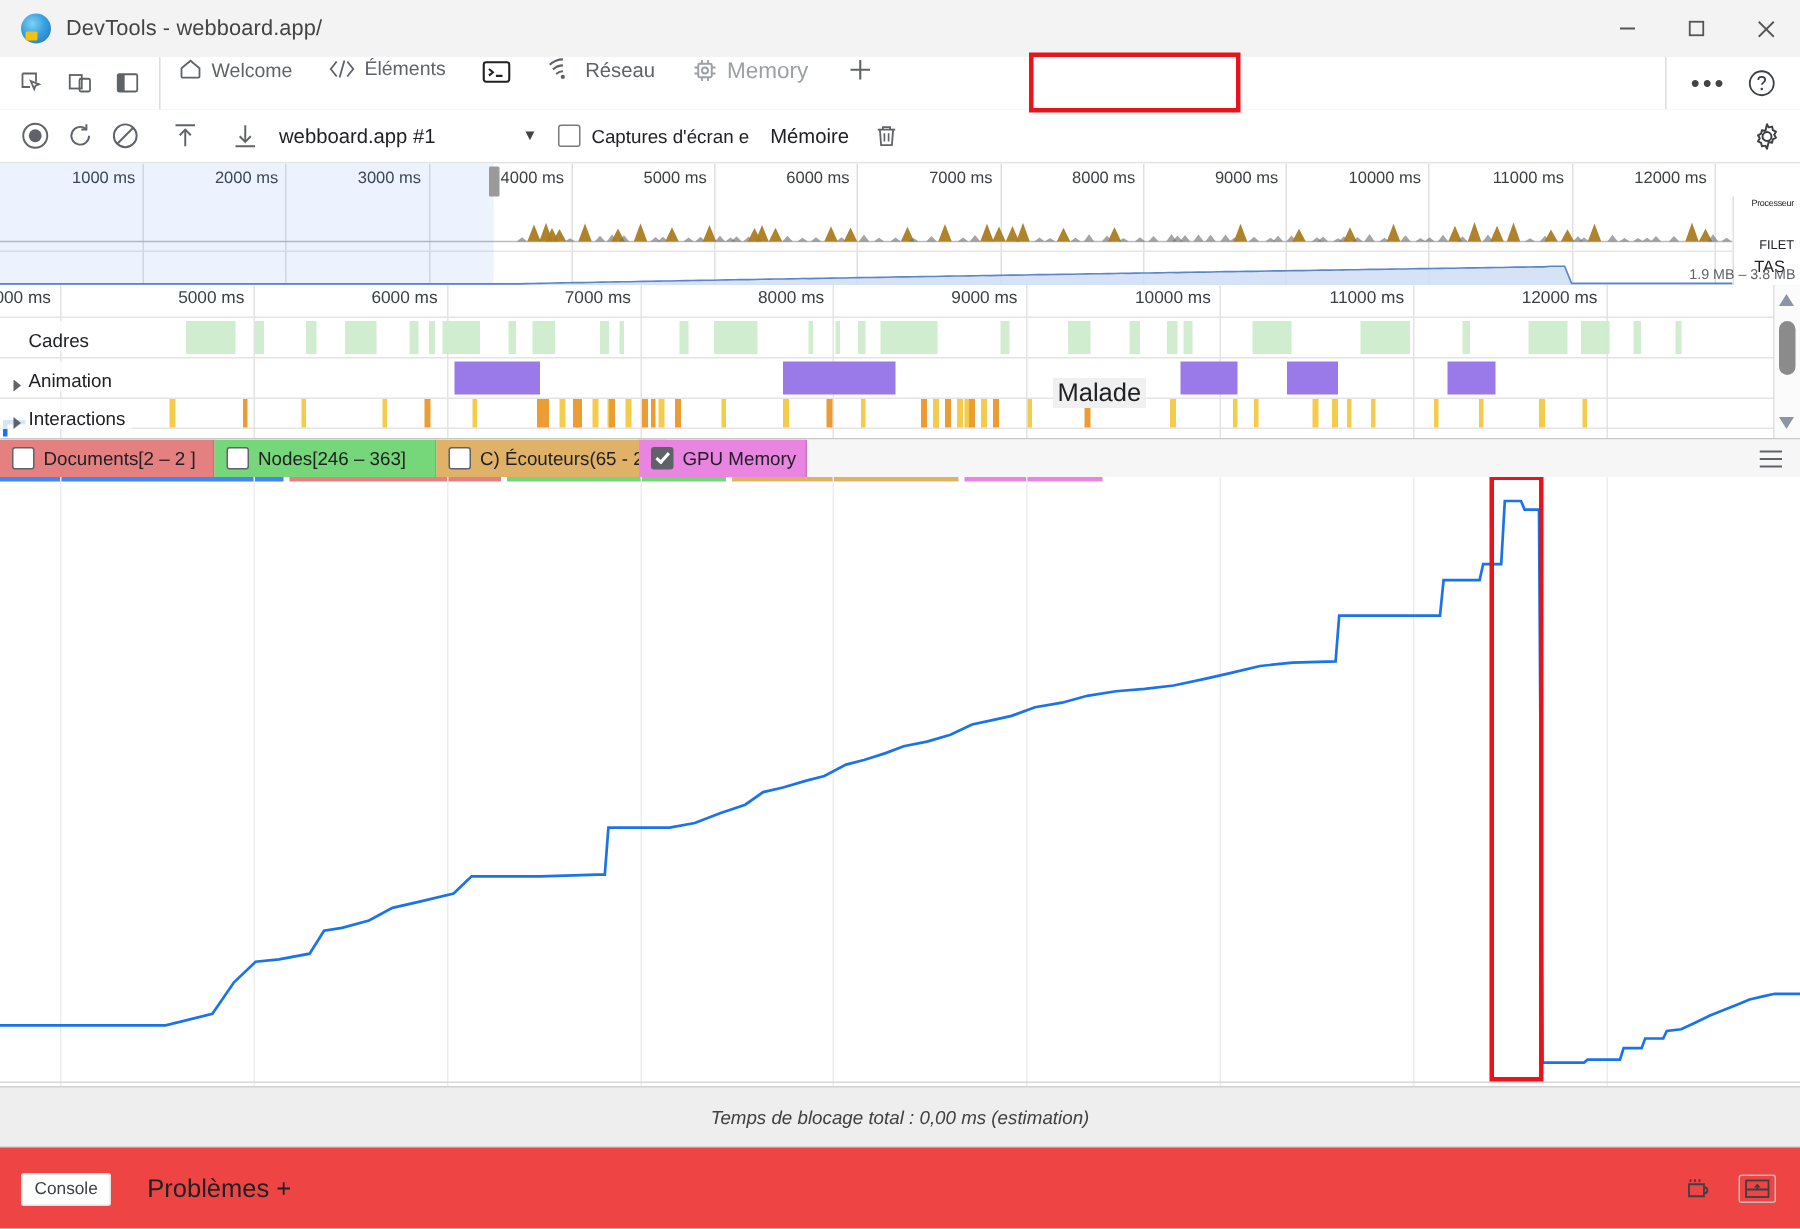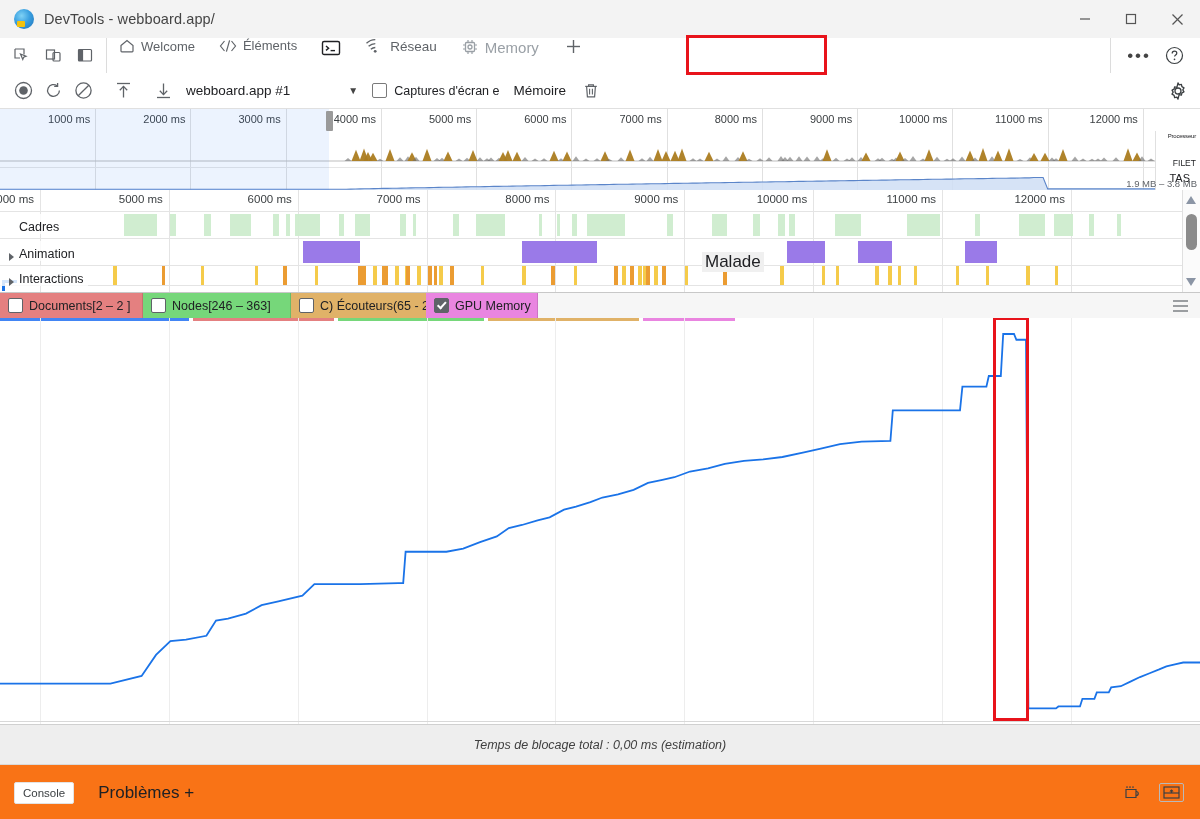--- a/index.html
+++ b/index.html
@@ -246,21 +246,21 @@
   .statusbar {
     position: absolute; left: 0; top: 724px; width: 1200px; height: 40px;
     background: #eeeeee; border-top: 1px solid #d0d0d0; border-bottom: 1px solid #cfcfcf;
     display: flex; align-items: center; justify-content: center;
   }
   .status-text { font-size: 12.5px; color: #404040; font-style: italic; }
 
   
   .drawer {
     position: absolute; left: 0; top: 764px; width: 1200px; height: 55px;
-    background: #f97316; display: flex; align-items: center;
+    background: #ef4444; display: flex; align-items: center;
     border-top: 1px solid #d9d9d9;
   }
   .dw-tab {
     font-size: 11.5px; color: #3c4043; padding: 4px 8px; margin-left: 14px;
     background: #ffffff; border: 1px solid #e3e3e3; border-radius: 2px;
   }
   .dw-tab2 { font-size: 17px; color: #202124; margin-left: 24px; }
   .dw-right { margin-left: auto; display: flex; align-items: center; gap: 16px; padding-right: 16px; }
   .dw-ico { color: #3c4043; display: flex; align-items: center; }
   .dw-ico.boxed { border: 1px solid #b9b9b9; border-radius: 2px; padding: 2px 3px; }

